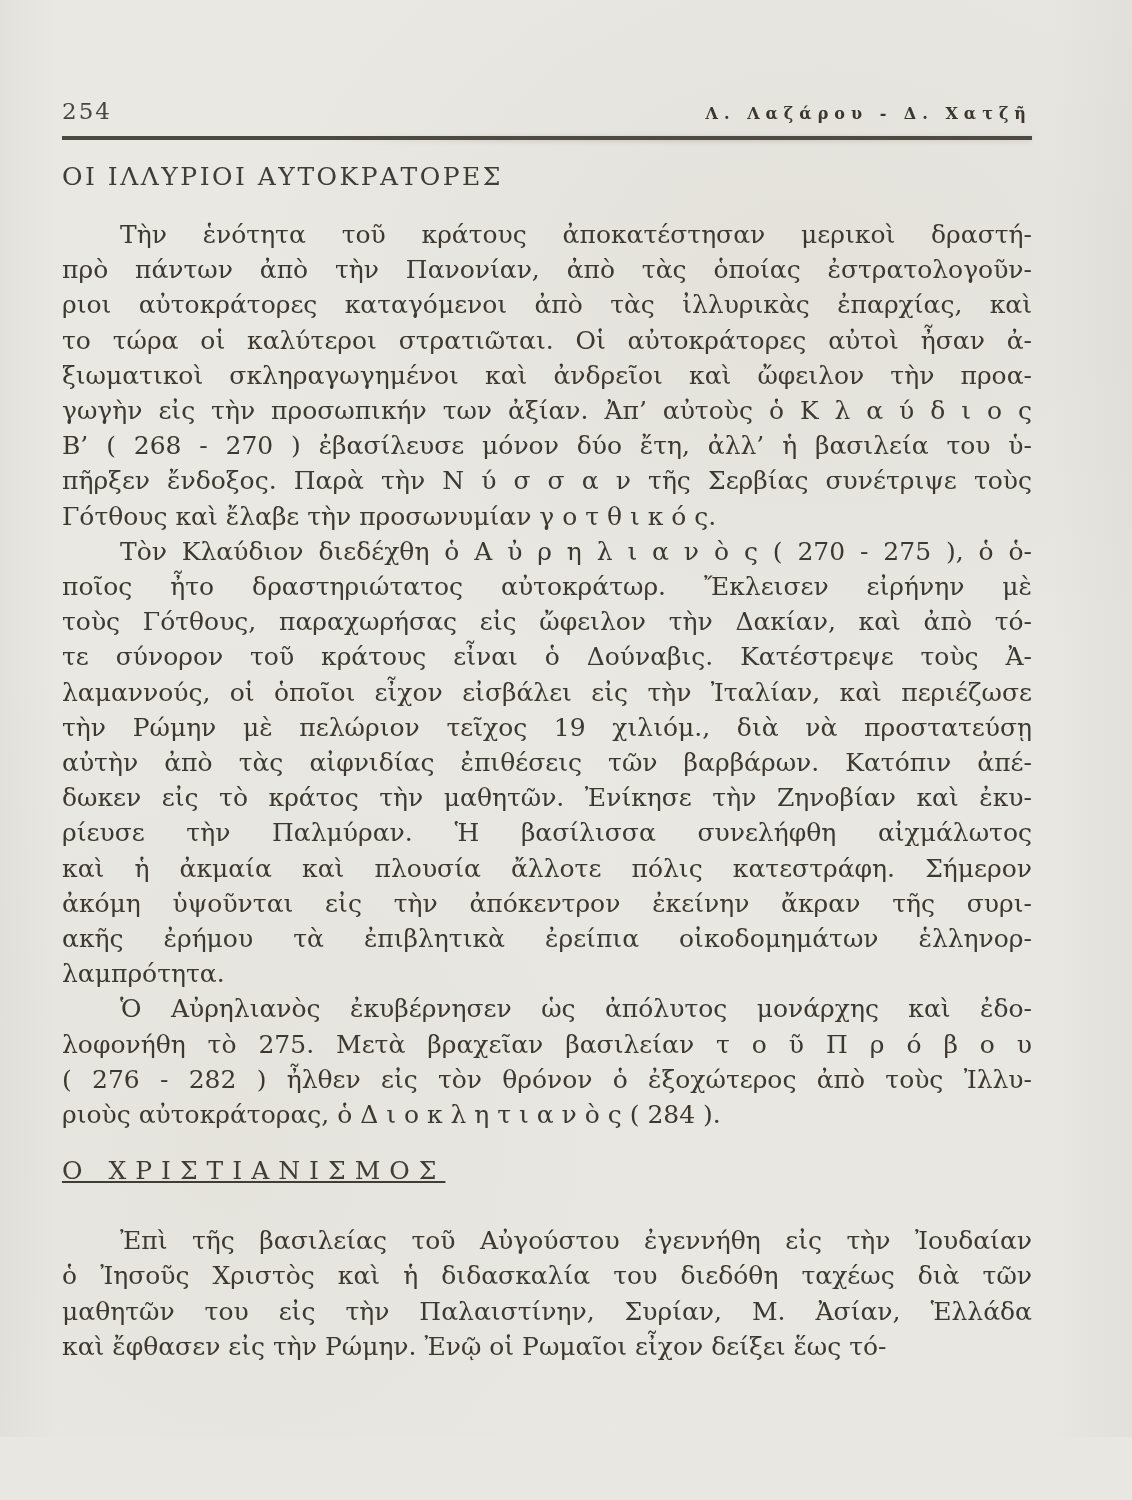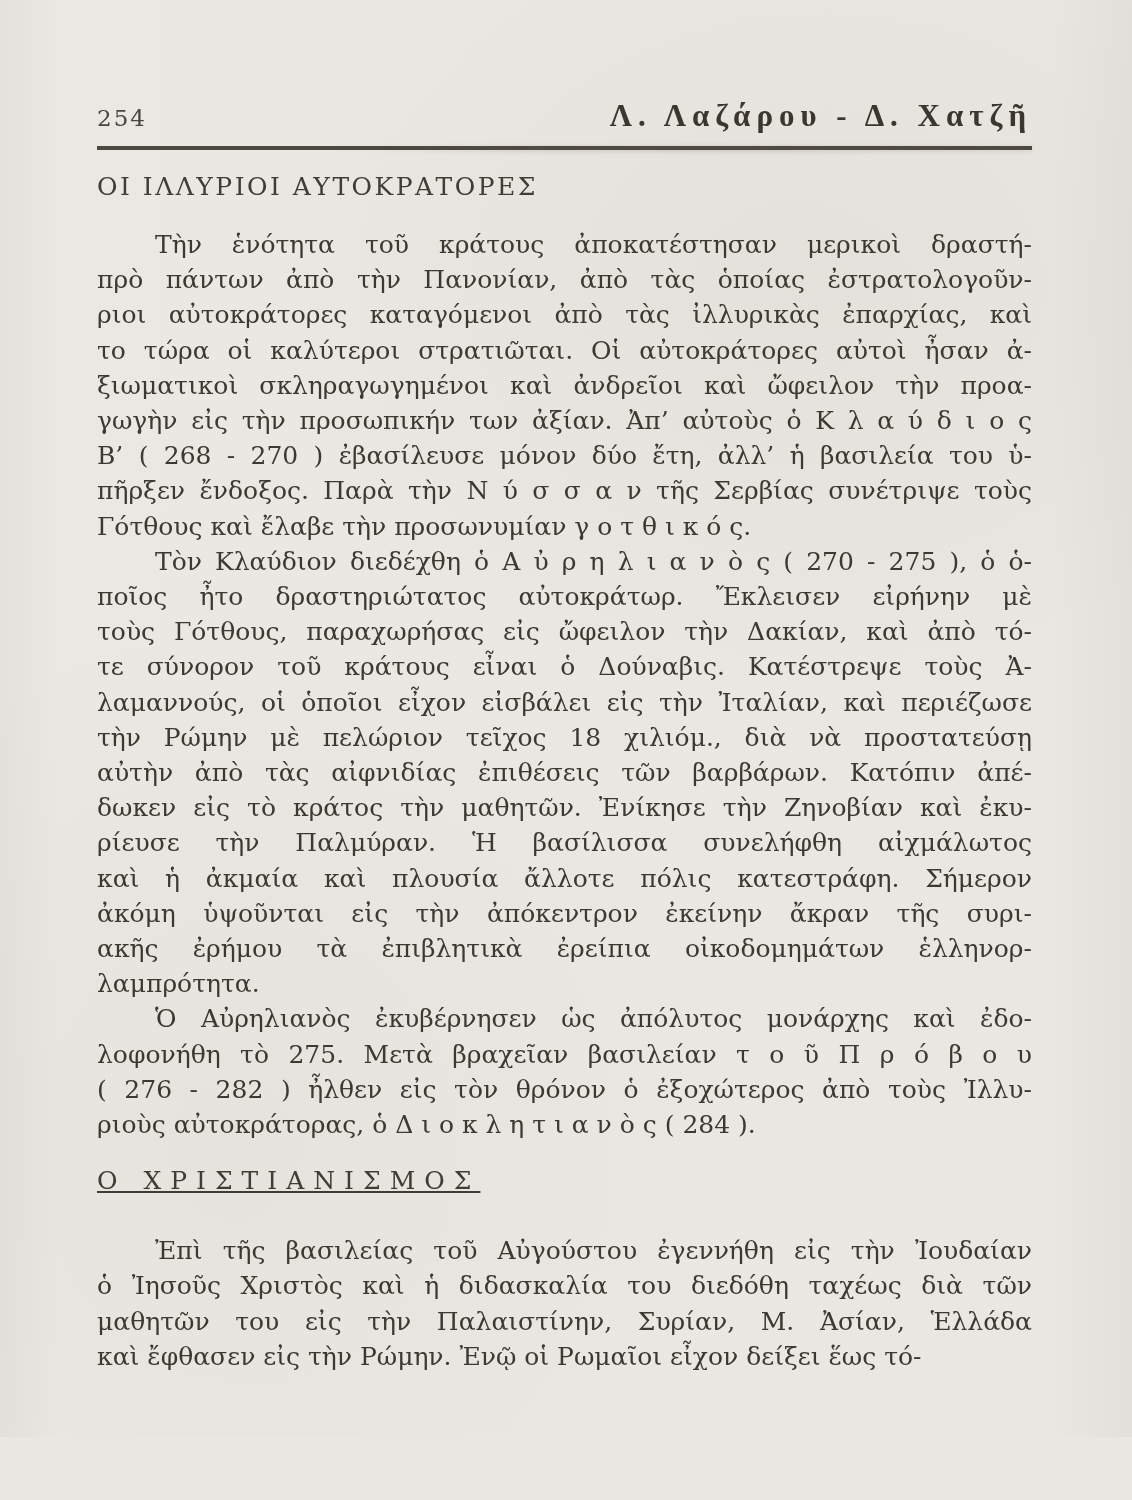--- a/index.html
+++ b/index.html
@@ -6,42 +6,41 @@
   html, body { width: 1132px; height: 1500px; overflow: hidden; }
   body {
     font-family: "DejaVu Serif", "Liberation Serif", serif;
     background: #e9e7e1;
     color: #3d3931;
   }
   .page {
     position: relative;
     width: 1132px;
     height: 1437px;
-    padding: 98px 100px 0 97px;
+    padding: 98px 100px 0 62px;
     background:
       radial-gradient(ellipse 900px 700px at 70% 20%, rgba(120,112,98,0.05), transparent 60%),
       radial-gradient(ellipse 800px 900px at 20% 80%, rgba(120,112,98,0.04), transparent 60%),
       linear-gradient(90deg, #e3e1db 0%, #eae8e2 5%, #e9e7e1 93%, #e2e0da 100%);
   }
   .header-row {
     display: flex;
     justify-content: space-between;
     align-items: baseline;
   }
   .page-number {
     font-size: 23px;
     letter-spacing: 2px;
     color: #4a463e;
   }
   .running-header {
-    font-size: 31px;
+    font-size: 16px;
     font-weight: bold;
     letter-spacing: 6px;
     color: #3b372f;
-    font-family: Liberation Serif, serif;
   }
   .header-rule {
     height: 4px;
     background: #4d4941;
     margin-top: 12px;
   }
   .header-rule::after {
     content: "";
     display: block;
     height: 6px;
@@ -97,21 +96,21 @@
           <div class="line">Β’ ( 268 - 270 ) ἐβασίλευσε μόνον δύο ἔτη, ἀλλ’ ἡ βασιλεία του ὑ-</div>
           <div class="line">πῆρξεν ἔνδοξος. Παρὰ τὴν Ν&nbsp;ύ&nbsp;σ&nbsp;σ&nbsp;α&nbsp;ν τῆς Σερβίας συνέτριψε τοὺς</div>
           <div class="line">Γότθους καὶ ἔλαβε τὴν προσωνυμίαν γ&nbsp;ο&nbsp;τ&nbsp;θ&nbsp;ι&nbsp;κ&nbsp;ό&nbsp;ς.</div>
         </div>
         <div class="paragraph">
           <div class="line">Τὸν Κλαύδιον διεδέχθη ὁ Α&nbsp;ὐ&nbsp;ρ&nbsp;η&nbsp;λ&nbsp;ι&nbsp;α&nbsp;ν&nbsp;ὸ&nbsp;ς ( 270 - 275 ), ὁ ὁ-</div>
           <div class="line">ποῖος ἦτο δραστηριώτατος αὐτοκράτωρ. Ἔκλεισεν εἰρήνην μὲ</div>
           <div class="line">τοὺς Γότθους, παραχωρήσας εἰς ὤφειλον τὴν Δακίαν, καὶ ἀπὸ τό-</div>
           <div class="line">τε σύνορον τοῦ κράτους εἶναι ὁ Δούναβις. Κατέστρεψε τοὺς Ἀ-</div>
           <div class="line">λαμαννούς, οἱ ὁποῖοι εἶχον εἰσβάλει εἰς τὴν Ἰταλίαν, καὶ περιέζωσε</div>
-          <div class="line">τὴν Ρώμην μὲ πελώριον τεῖχος 18 χιλιόμ., διὰ νὰ προστατεύσῃ</div>
+          <div class="line">τὴν Ρώμην μὲ πελώριον τεῖχος 19 χιλιόμ., διὰ νὰ προστατεύσῃ</div>
           <div class="line">αὐτὴν ἀπὸ τὰς αἰφνιδίας ἐπιθέσεις τῶν βαρβάρων. Κατόπιν ἀπέ-</div>
           <div class="line">δωκεν εἰς τὸ κράτος τὴν μαθητῶν. Ἐνίκησε τὴν Ζηνοβίαν καὶ ἐκυ-</div>
           <div class="line">ρίευσε τὴν Παλμύραν. Ἡ βασίλισσα συνελήφθη αἰχμάλωτος</div>
           <div class="line">καὶ ἡ ἀκμαία καὶ πλουσία ἄλλοτε πόλις κατεστράφη. Σήμερον</div>
           <div class="line">ἀκόμη ὑψοῦνται εἰς τὴν ἀπόκεντρον ἐκείνην ἄκραν τῆς συρι-</div>
           <div class="line">ακῆς ἐρήμου τὰ ἐπιβλητικὰ ἐρείπια οἰκοδομημάτων ἑλληνορ-</div>
           <div class="line">λαμπρότητα.</div>
         </div>
         <div class="paragraph">
           <div class="line">Ὁ Αὐρηλιανὸς ἐκυβέρνησεν ὡς ἀπόλυτος μονάρχης καὶ ἐδο-</div>

